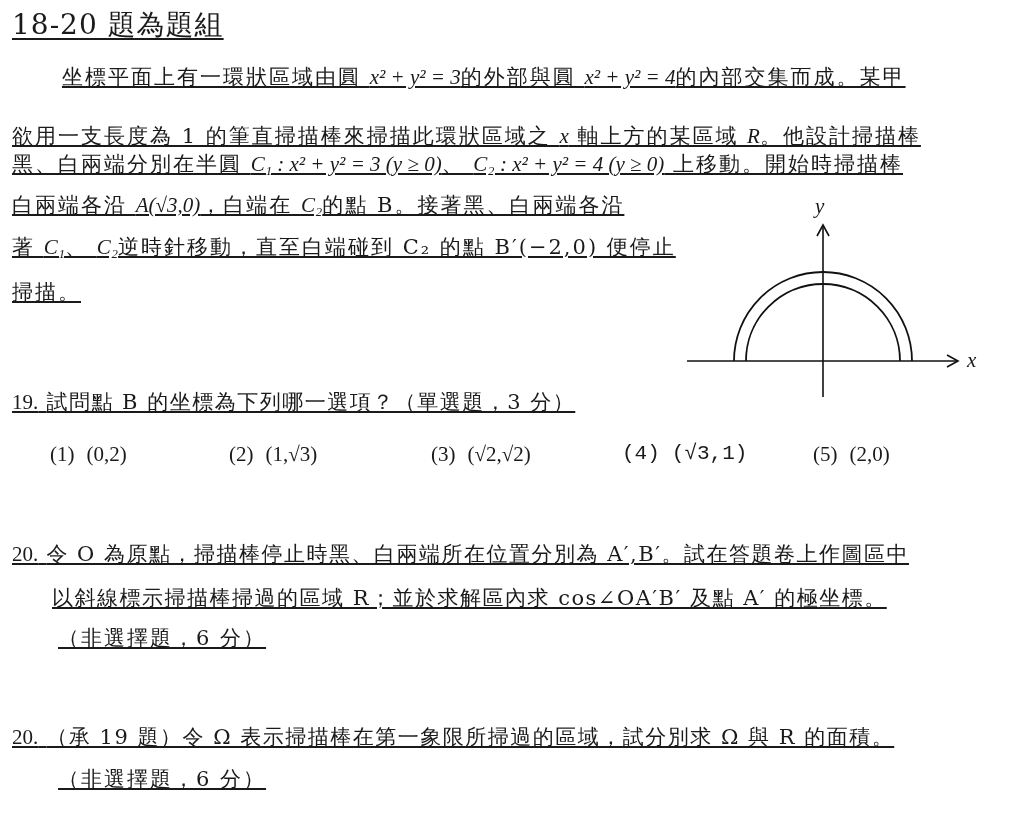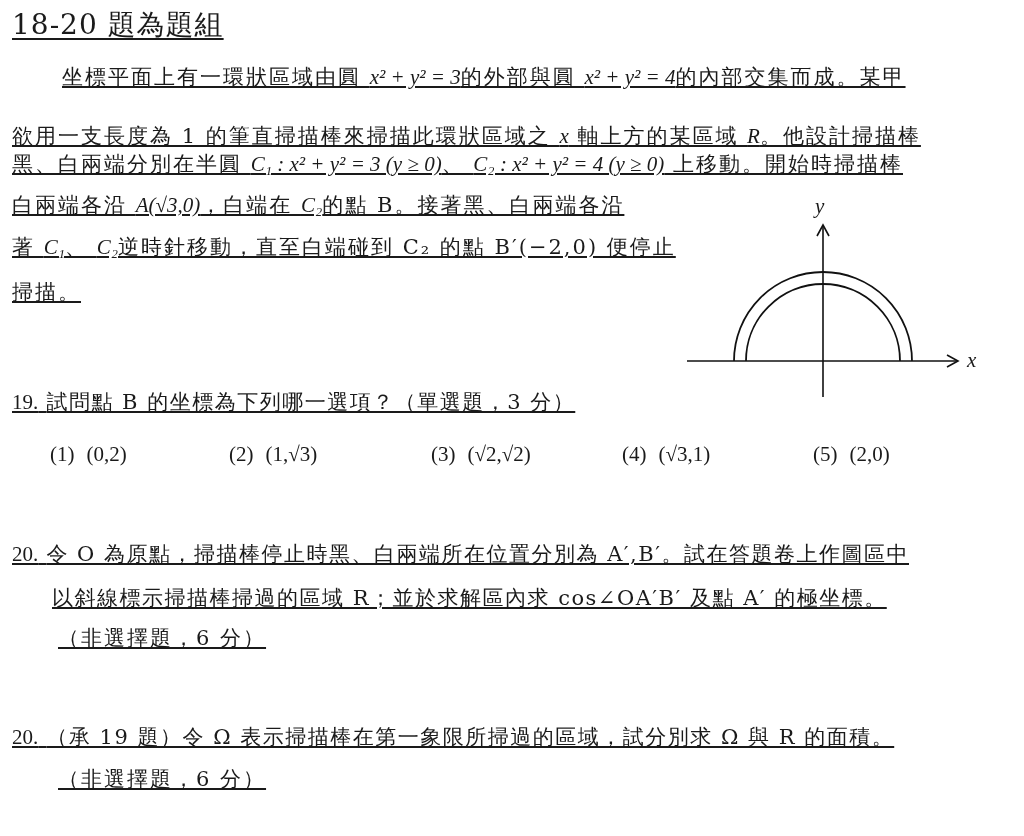--- a/index.html
+++ b/index.html
@@ -68,21 +68,21 @@
 </div>
 <div class="opt m" style="left:50px;">
   <span class="num">(1)</span><span>(0,2)</span>
 </div>
 <div class="opt m" style="left:229px;">
   <span class="num">(2)</span><span>(1,√3)</span>
 </div>
 <div class="opt m" style="left:431px;">
   <span class="num">(3)</span><span>(√2,√2)</span>
 </div>
-<div class="opt m" style="left:622px;">
+<div class="opt m" style="left:622px;font-family:Liberation Mono, monospace;">
   <span class="num">(4)</span><span>(√3,1)</span>
 </div>
 <div class="opt m" style="left:813px;">
   <span class="num">(5)</span><span>(2,0)</span>
 </div>
 
 <div class="line" style="left:12px; top:540px; letter-spacing:1.5px;">
   <span class="m">20.</span>
   <span>令 O 為原點，掃描棒停止時黑、白兩端所在位置分別為 A′,B′。試在答題卷上作圖區中</span>
 </div>

